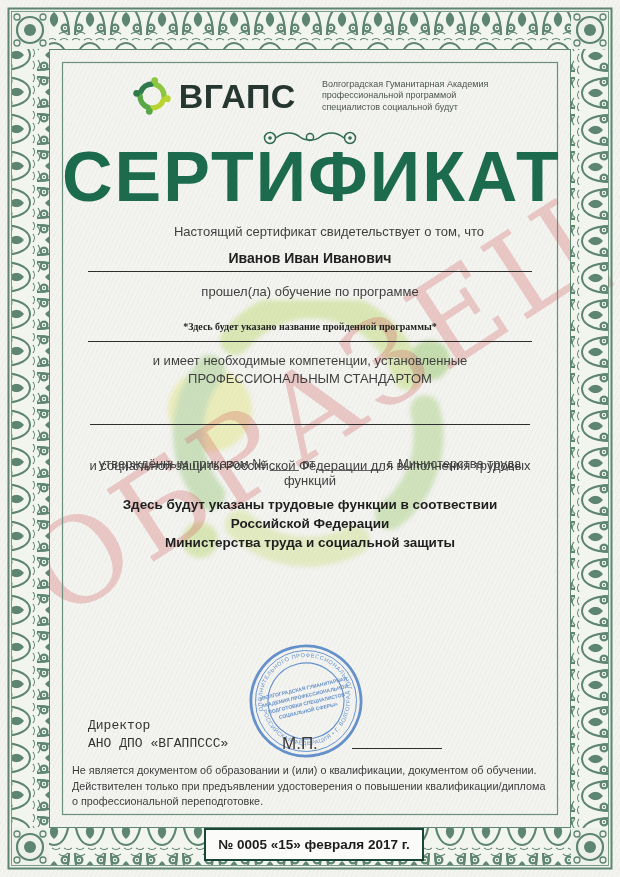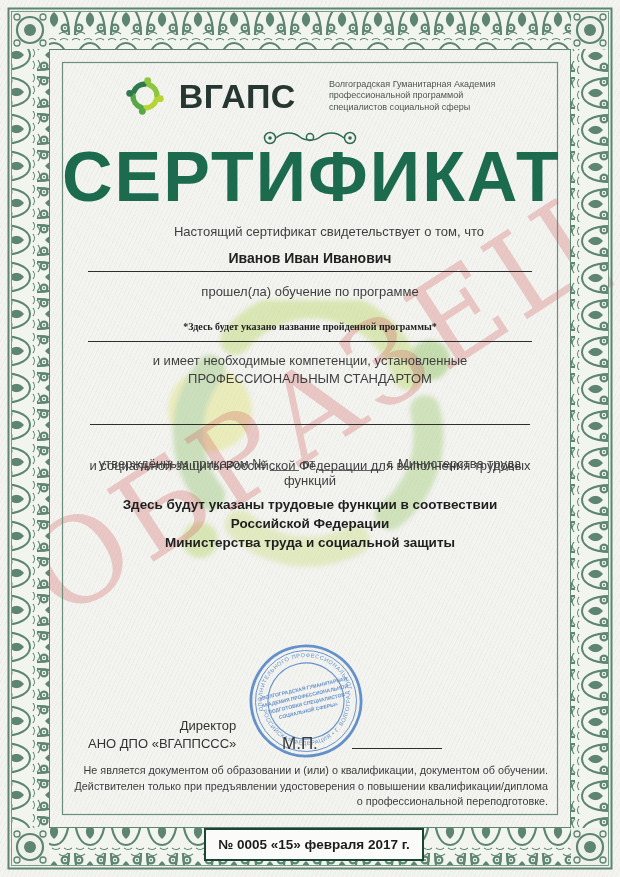--- a/index.html
+++ b/index.html
@@ -12,21 +12,21 @@
 
   
   .leafmark{z-index:1;opacity:.45;filter:blur(2px);}
   .watermark{z-index:2;left:-115px;width:860px;top:348px;text-align:center;
     font-family:"DejaVu Serif","Liberation Serif",serif;font-size:118px;line-height:120px;
     letter-spacing:6px;color:rgba(211,100,100,0.30);transform:rotate(-33deg);pointer-events:none;}
   .border-svg{z-index:3;left:0;top:0;}
   .content-layer{z-index:4;}
 
   
-  .logo-row{top:76px;left:62px;right:62px;display:flex;justify-content:center;align-items:center;gap:14px;}
+  .logo-row{top:76px;left:62px;right:62px;display:flex;justify-content:center;align-items:center;gap:7px;}
   .wordmark{font-size:34px;font-weight:bold;color:#263731;letter-spacing:.5px;line-height:34px;}
   .tagline{margin-left:19px;text-align:left;font-size:9px;line-height:11.5px;color:#4c574f;}
   .flourish{top:129px;left:0;right:0;display:flex;justify-content:center;}
   .title{top:146px;font-size:70px;line-height:62px;font-weight:bold;color:#1c6b4f;letter-spacing:2px;}
 
   
   .lead{top:224px;font-size:13px;color:#3f3f3f;margin-left:38px;}
   .holder-name{top:250px;font-size:14px;font-weight:bold;color:#222;}
   .rule{height:0;border-top:1.4px solid #2e2e2e;}
   .rule-name{top:271px;left:88px;width:444px;}
@@ -35,26 +35,26 @@
   .rule-program{top:341px;left:88px;width:444px;}
   .competence1{top:353px;font-size:13px;color:#3f3f3f;}
   .competence2{top:371px;font-size:13px;color:#3f3f3f;}
   .rule-blank{top:424px;left:90px;width:440px;}
   .order1{top:456px;font-size:13px;color:#3f3f3f;}
   .order2{top:458px;font-size:13px;color:#3f3f3f;}
   .functions{top:495px;font-size:13.5px;line-height:19px;font-weight:bold;color:#1f1f1f;}
 
   
   .stamp-wrap{left:246px;top:641px;width:120px;height:120px;transform:rotate(-13deg);opacity:.85;z-index:4;}
-  .director{left:88px;top:717px;text-align:right;font-size:13px;line-height:17.5px;color:#333;}
+  .director{left:88px;top:717px;text-align:left;font-size:13px;line-height:17.5px;color:#333;font-family:Liberation Mono, monospace;}
   .mp{left:282px;top:734px;font-size:17px;color:#3a3a3a;z-index:5;}
   .sig-line{top:748px;left:352px;width:90px;border-top:1.4px solid #2e2e2e;z-index:5;}
 
   
-  .disclaimer{top:763px;left:72px;right:72px;text-align:right;font-size:10.8px;line-height:15.5px;color:#3c3c3c;}
+  .disclaimer{top:763px;left:72px;right:72px;text-align:left;font-size:10.8px;line-height:15.5px;color:#3c3c3c;}
   .number-box{left:204px;top:828px;width:216px;height:29px;z-index:6;
     background:#fbfbf9;border:2.4px solid #1b4536;display:flex;align-items:center;justify-content:center;
     font-size:13.5px;font-weight:bold;color:#1d1d1d;}
 </style>
 </head>
 <body>
 
 <div class="page">
 
   <svg class="abs leafmark" style="left:140px;top:300px;" width="340" height="280" viewBox="0 0 340 280">
@@ -143,21 +143,21 @@
       </g>
       <circle cx="22.7" cy="4.7" r="3.4" fill="#8dc63f"></circle>
       <circle cx="35.3" cy="22.7" r="3.4" fill="#b8d432"></circle>
       <circle cx="17.3" cy="35.3" r="3.4" fill="#58a846"></circle>
       <circle cx="4.7" cy="17.3" r="3.4" fill="#2f7a4c"></circle>
     </svg>
     <div class="wordmark">ВГАПС</div>
     <div class="tagline">
       <div>Волгоградская Гуманитарная Академия</div>
       <div>профессиональной программой</div>
-      <div>специалистов социальной сферы</div>
+      <div>специалистов социальной будут</div>
     </div>
   </div>
 
   <div class="abs content-layer flourish">
     <svg width="104" height="18" viewBox="0 0 104 18">
       <g fill="none" stroke="#2f6b52" stroke-width="1.5">
         <circle cx="12" cy="9" r="5.5"></circle>
         <path d="M18 9 C26 2 36 3 42 8 C47 12 57 12 62 8 C68 3 78 2 86 9"></path>
         <circle cx="92" cy="9" r="5.5"></circle>
         <circle cx="52" cy="8" r="3.6"></circle>

